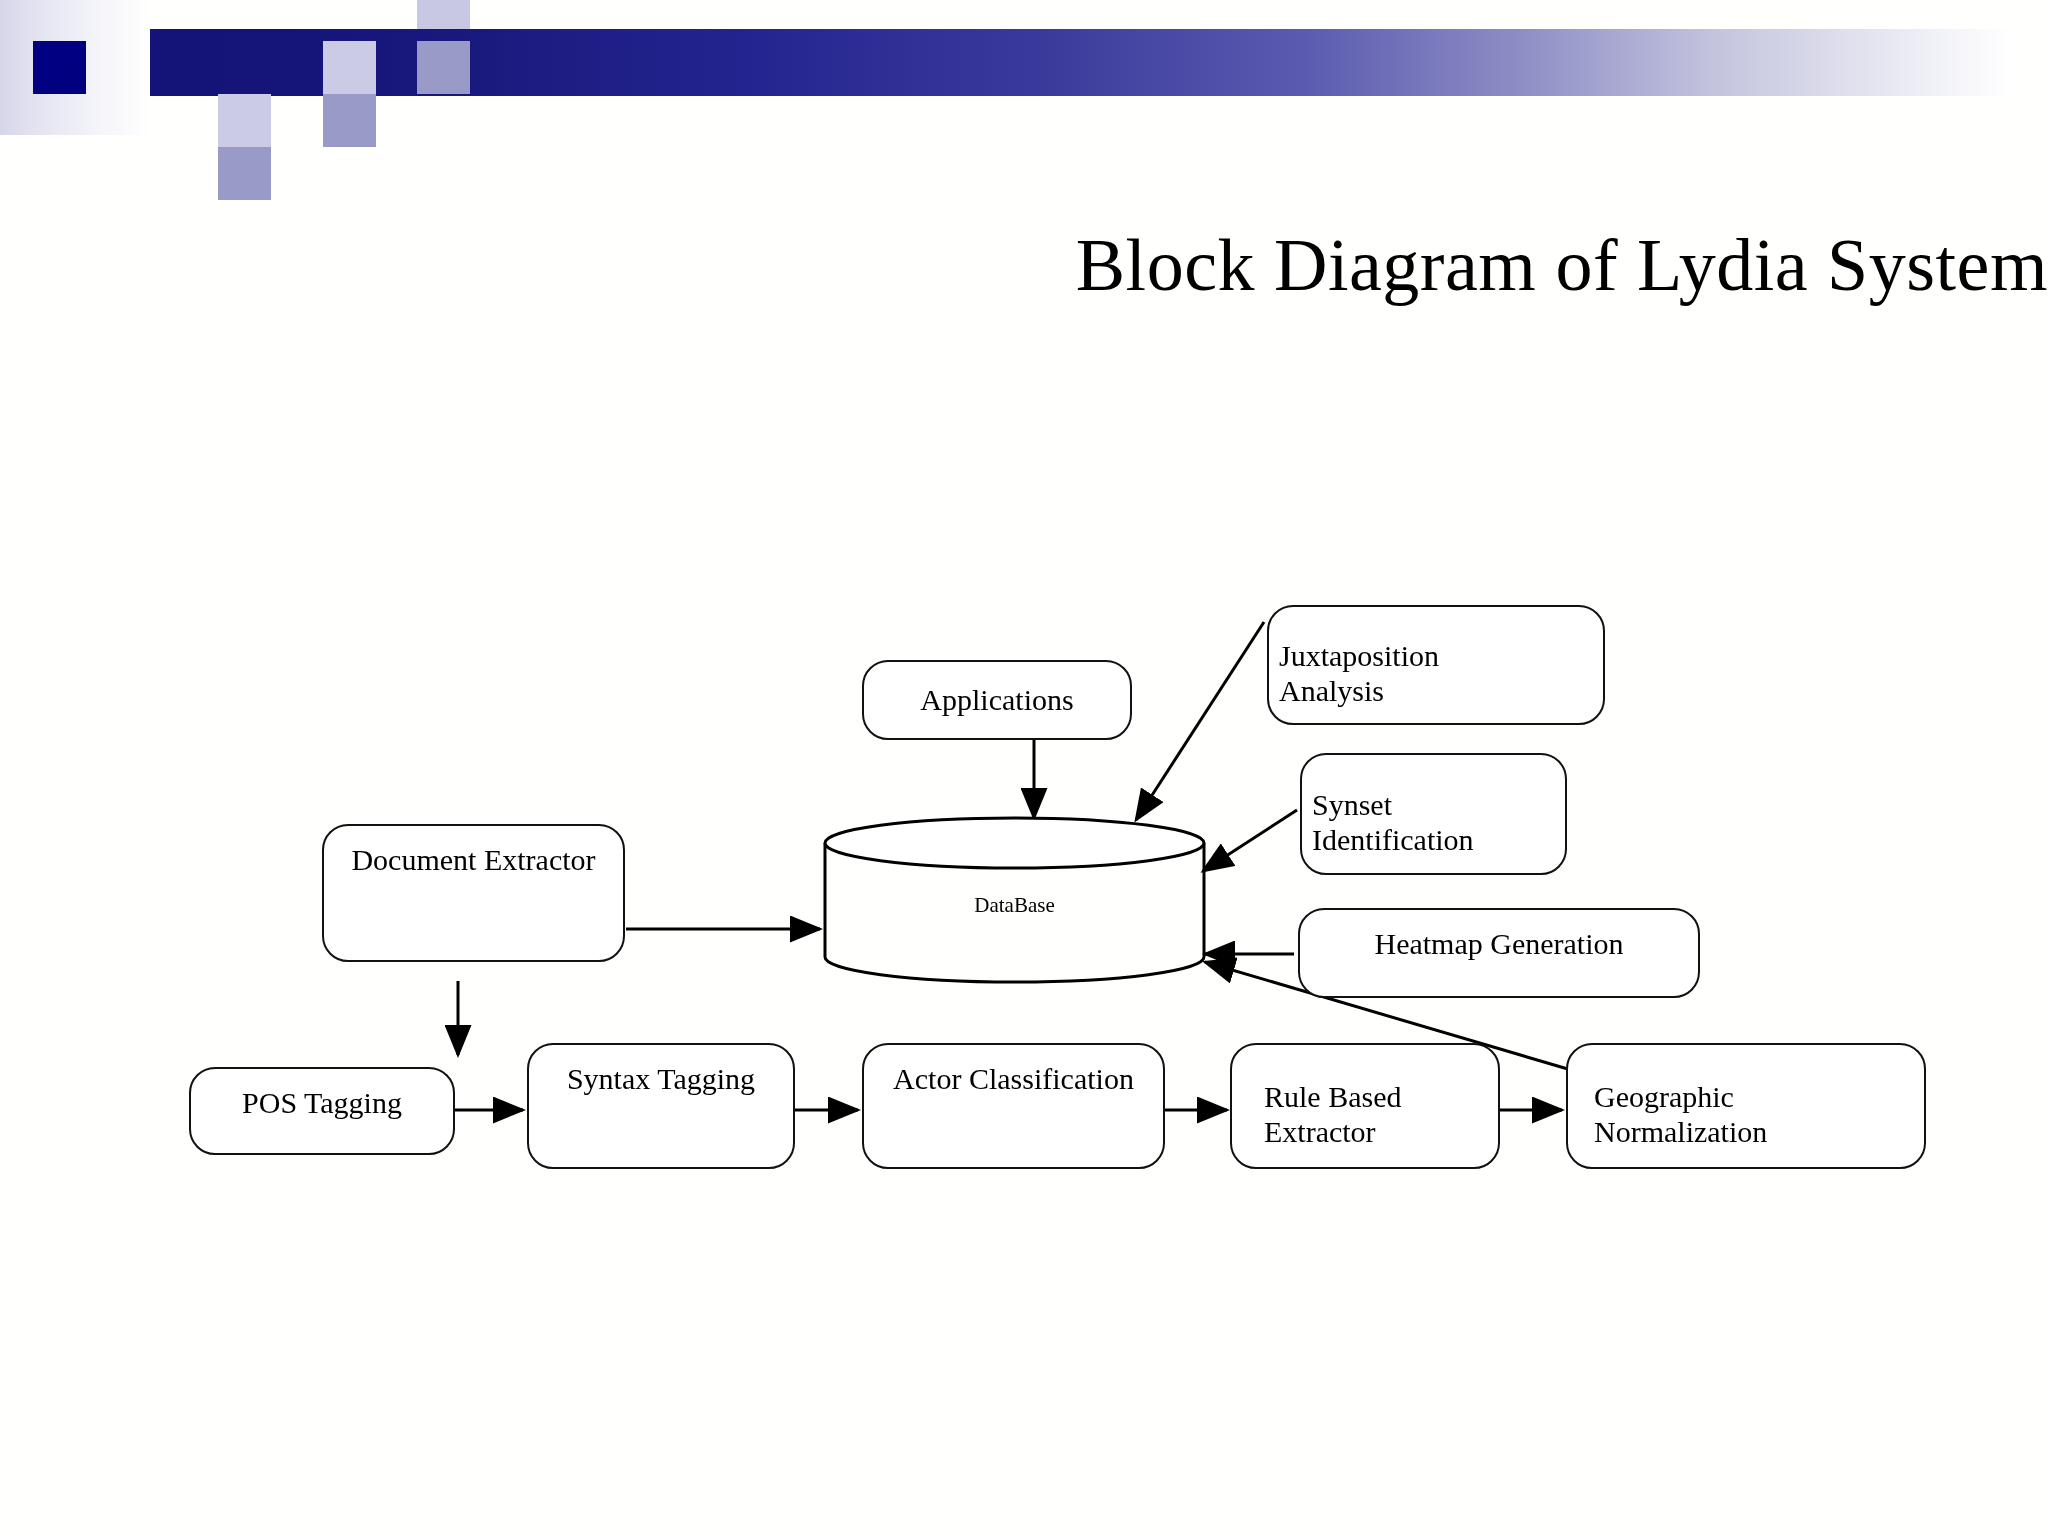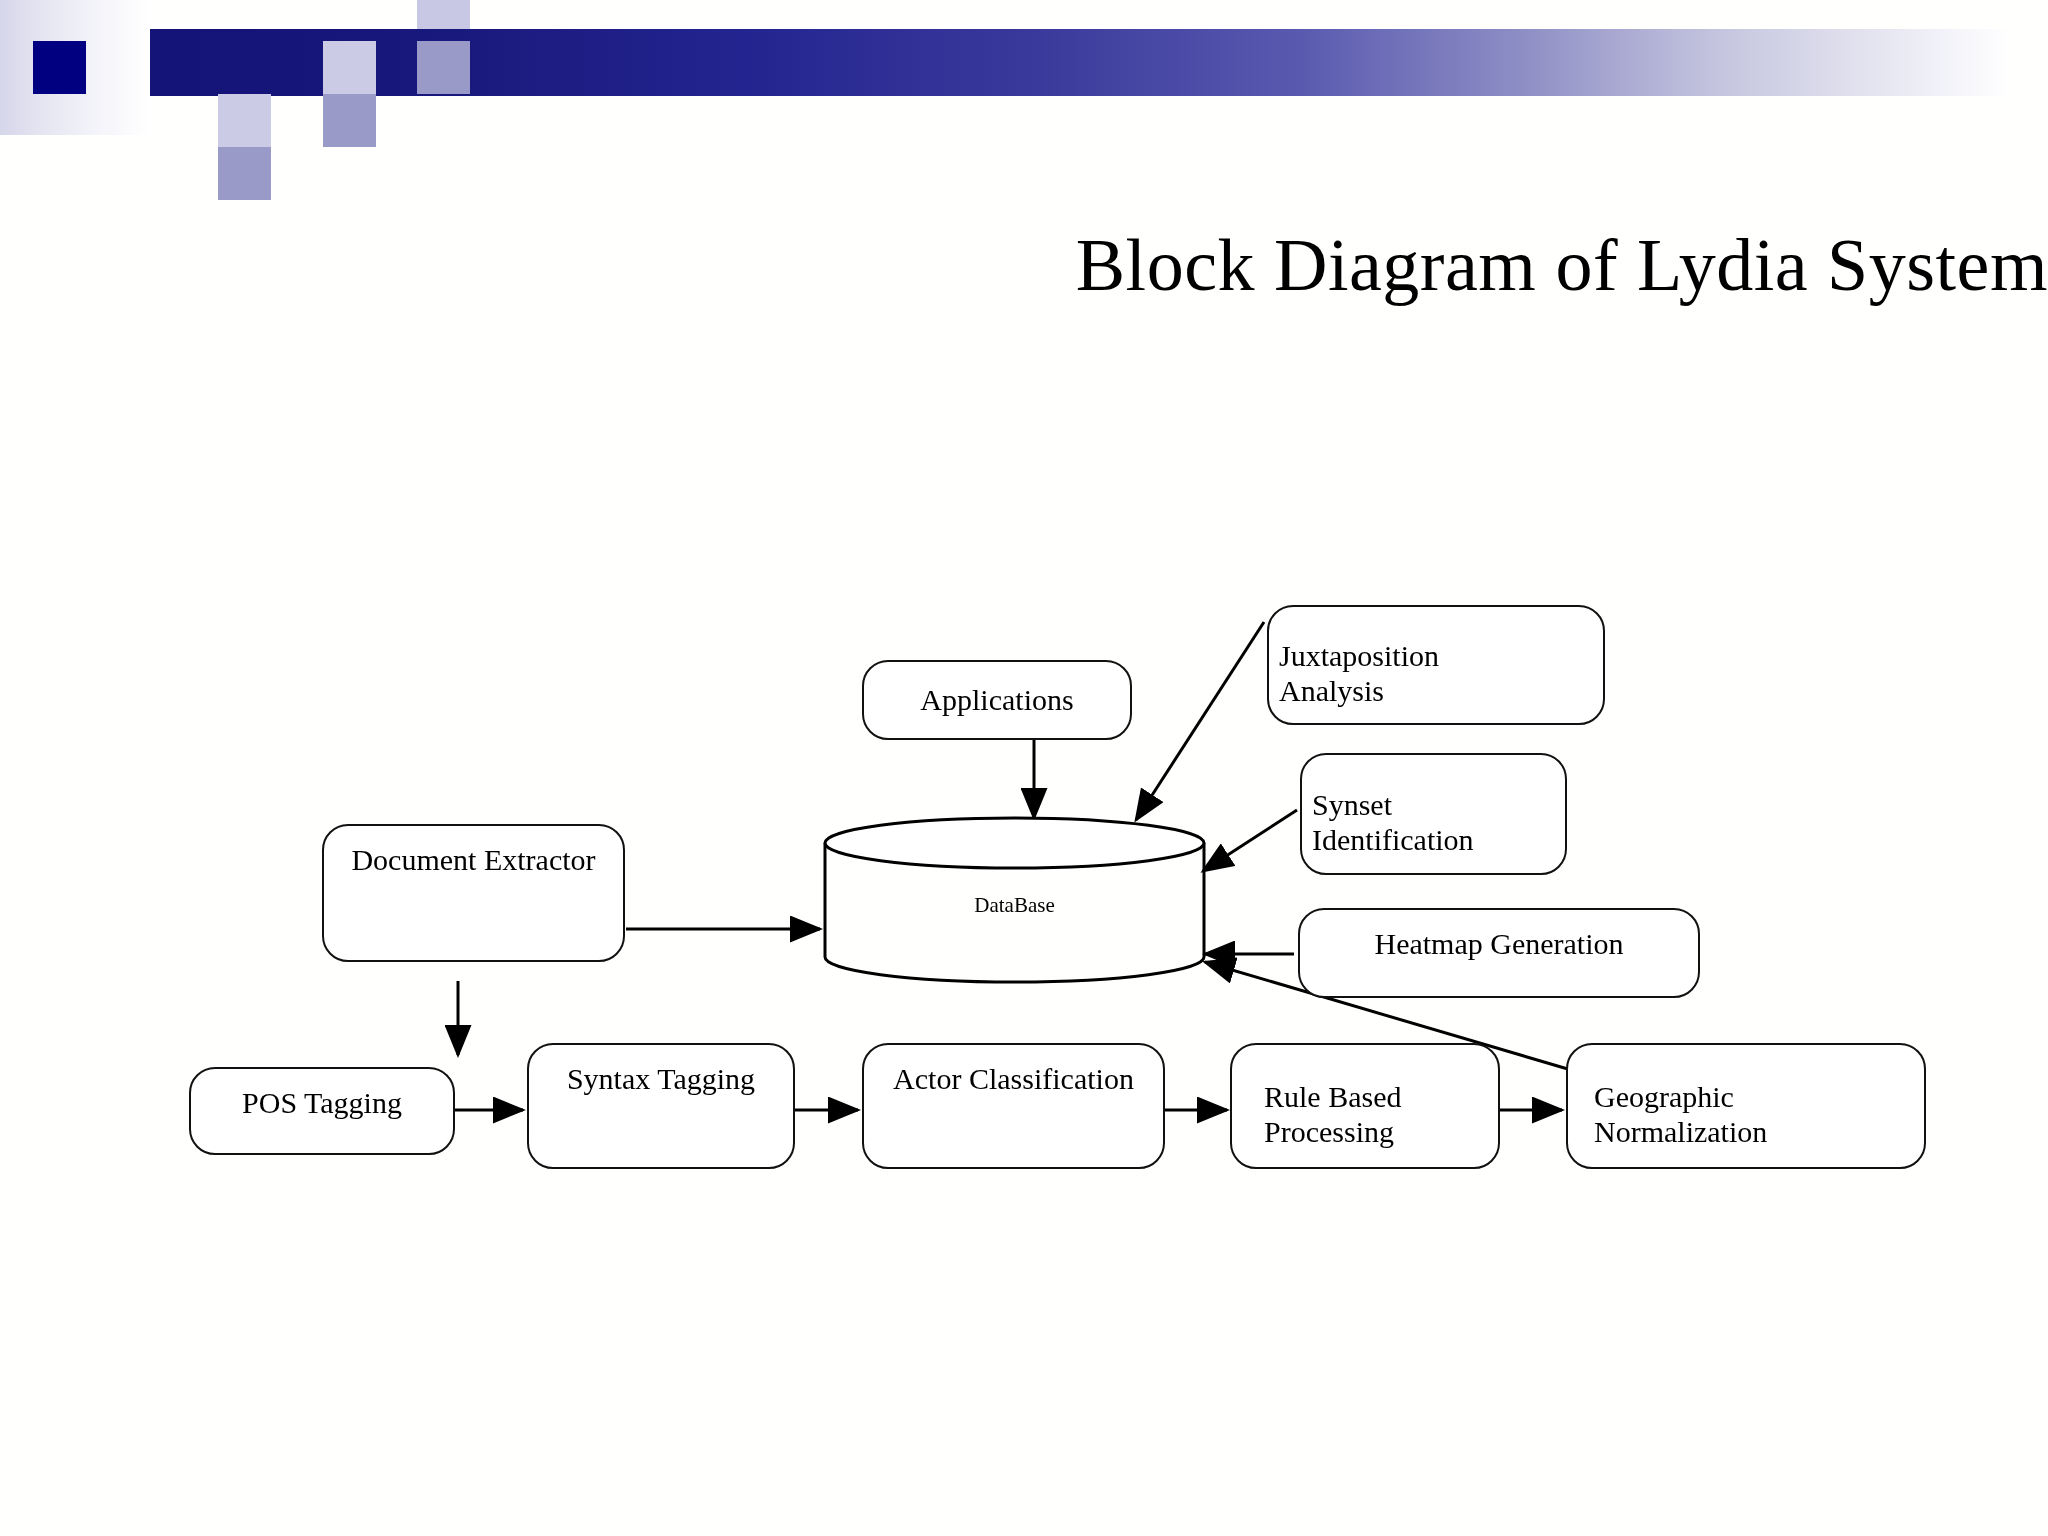--- a/index.html
+++ b/index.html
@@ -148,21 +148,21 @@
   <div class="node al-top pt-sm" style="left:527px;top:1043px;width:268px;height:126px;">
     <span class="lbl">Syntax Tagging</span>
   </div>
 
   <div class="node al-top pt-sm" style="left:862px;top:1043px;width:303px;height:126px;">
     <span class="lbl">Actor Classification</span>
   </div>
 
   <div class="node al-top pt-sm" style="left:1230px;top:1043px;width:270px;height:126px;flex-direction:column;align-items:flex-start;">
     <span class="lbl" style="padding-left:32px;text-align:left;">Rule Based</span>
-    <span class="lbl" style="padding-left:32px;text-align:left;">Processing</span>
+    <span class="lbl" style="padding-left:32px;text-align:left;">Extractor</span>
   </div>
 
   <div class="node al-top pt-sm" style="left:1566px;top:1043px;width:360px;height:126px;flex-direction:column;align-items:flex-start;">
     <span class="lbl" style="padding-left:26px;text-align:left;">Geographic</span>
     <span class="lbl" style="padding-left:26px;text-align:left;">Normalization</span>
   </div>
 
 </div>
 
 </body></html>

